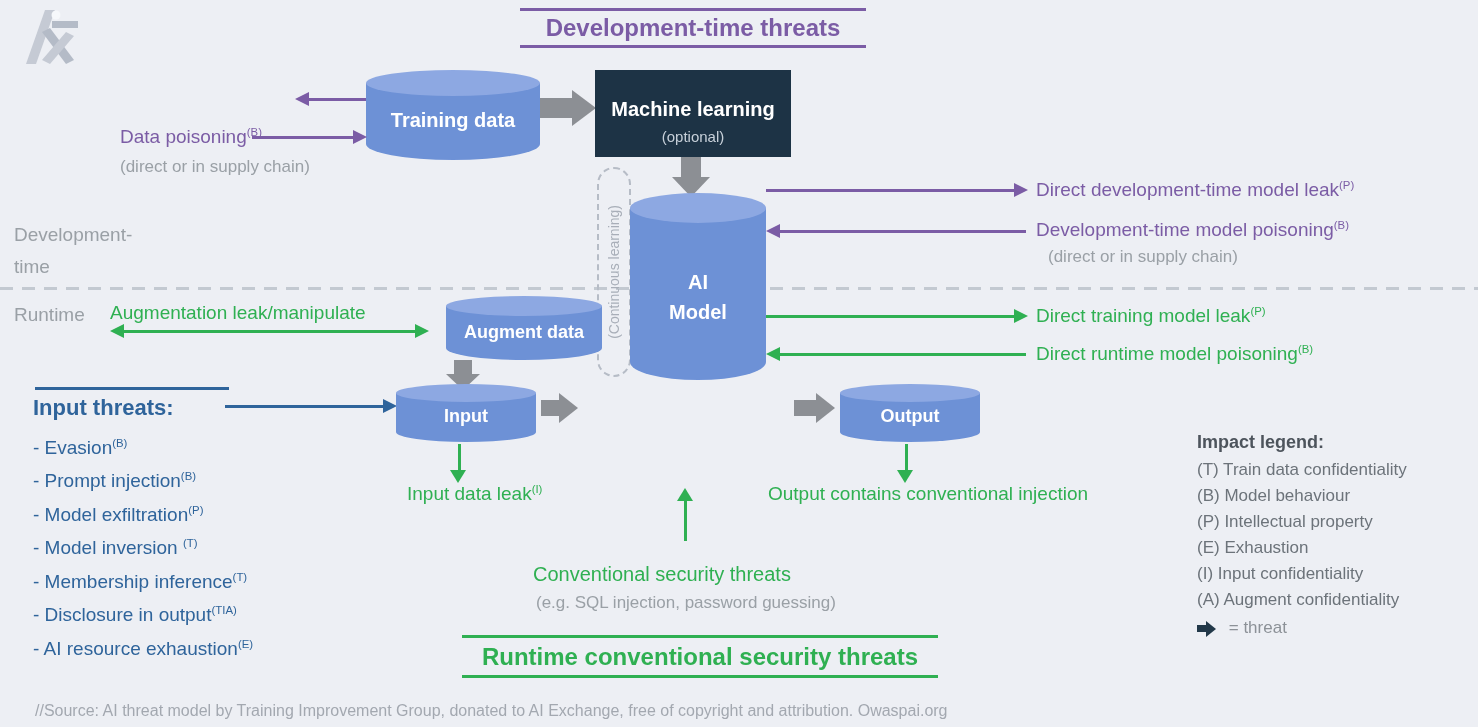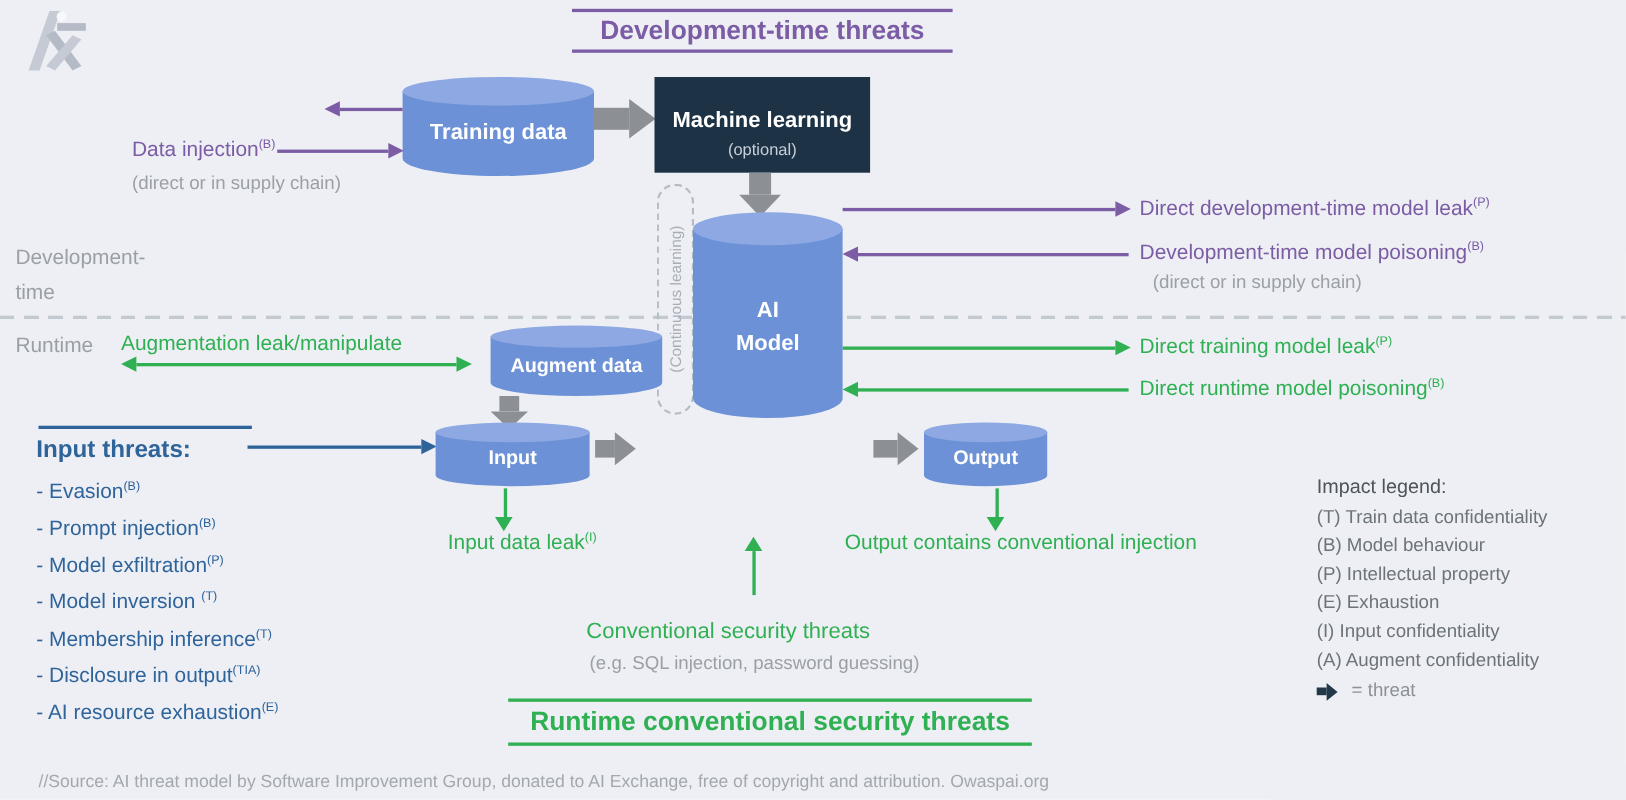--- a/index.html
+++ b/index.html
@@ -71,21 +71,21 @@
   </div>
 
   <div class="bar grayc" style="left:681px;top:157px;width:20px;height:20px"></div>
   <div class="btri-d grayc" style="left:672px;top:177px"></div>
 
   <div class="tri tri-l purplec" style="left:295px;top:92px"></div>
   <div class="ln purplec" style="left:309px;top:98px;width:57px"></div>
 
   <div class="ln purplec" style="left:252px;top:136px;width:101px"></div>
   <div class="tri tri-r purplec" style="left:353px;top:130px"></div>
-  <div class="t purplec" style="left:120px;top:126px;font-size:19px"><span>Data injection</span><sup>(B)</sup></div>
+  <div class="t purplec" style="left:120px;top:126px;font-size:19px"><span>Data poisoning</span><sup>(B)</sup></div>
   <div class="t graytx" style="left:120px;top:157px;font-size:17px">(direct or in supply chain)</div>
 
   <div class="t graytx pre" style="left:14px;top:219px;font-size:19px;line-height:32px">Development-
 time</div>
   <div class="abs" style="left:0;top:287px;width:1478px;height:3px;background:repeating-linear-gradient(90deg,#c3c9d1 0 13px,transparent 13px 22px)"></div>
   <div class="t graytx" style="left:14px;top:304px;font-size:19px">Runtime</div>
 
   <div class="pill" style="left:597px;top:167px;width:30px;height:206px">
     <span>(Continuous learning)</span>
   </div>
@@ -134,21 +134,21 @@
     <div class="cyl-top" style="height:18px"></div>
     <div class="cyl-label" style="font-size:18px;padding-top:7px">Input</div>
   </div>
 
   <div class="bar grayc" style="left:541px;top:400px;width:18px;height:16px;z-index:2"></div>
   <div class="btri-r-sm grayc" style="left:559px;top:393px;z-index:2"></div>
 
   <div class="bar grayc" style="left:794px;top:400px;width:22px;height:16px;z-index:2"></div>
   <div class="btri-r-sm grayc" style="left:816px;top:393px;z-index:2"></div>
 
-  <div class="cyl" style="left:840px;top:384px;width:112px;height:58px;z-index:2">
+  <div class="cyl" style="left:840px;top:384px;width:140px;height:58px;z-index:2">
     <div class="cyl-body" style="top:9px;border-radius:0 0 50% 50%/0 0 10px 10px"></div>
     <div class="cyl-top" style="height:18px"></div>
     <div class="cyl-label" style="font-size:18px;padding-top:7px">Output</div>
   </div>
 
   <div class="abs" style="left:35px;top:387px;width:194px;height:3px;background:#2f649b"></div>
   <div class="t bluec" style="left:33px;top:395px;font-size:22px;font-weight:bold">Input threats:</div>
   <div class="ln bluec" style="left:225px;top:405px;width:158px"></div>
   <div class="tri tri-r bluec" style="left:383px;top:399px"></div>
 
@@ -170,27 +170,27 @@
 
   <div class="tri tri-u greenc" style="left:677px;top:488px"></div>
   <div class="vln greenc" style="left:684px;top:501px;height:40px"></div>
   <div class="t greenc" style="left:533px;top:563px;font-size:20px">Conventional security threats</div>
   <div class="t graytx" style="left:536px;top:593px;font-size:17px">(e.g. SQL injection, password guessing)</div>
 
   <div class="abs" style="left:462px;top:635px;width:476px;height:3px;background:#2fb052"></div>
   <div class="abs greenc" style="left:458px;top:643px;width:484px;text-align:center;font-size:24px;font-weight:bold">Runtime conventional security threats</div>
   <div class="abs" style="left:462px;top:675px;width:476px;height:3px;background:#2fb052"></div>
 
-  <div class="t" style="left:1197px;top:432px;font-size:18px;font-weight:normal;color:#4d545c">Impact legend:</div>
+  <div class="t" style="left:1197px;top:432px;font-size:18px;font-weight:bold;color:#4d545c">Impact legend:</div>
   <div class="legend-item" style="left:1197px;top:460px">(T) Train data confidentiality</div>
   <div class="legend-item" style="left:1197px;top:486px">(B) Model behaviour</div>
   <div class="legend-item" style="left:1197px;top:512px">(P) Intellectual property</div>
   <div class="legend-item" style="left:1197px;top:538px">(E) Exhaustion</div>
   <div class="legend-item" style="left:1197px;top:564px">(I) Input confidentiality</div>
   <div class="legend-item" style="left:1197px;top:590px">(A) Augment confidentiality</div>
   <div class="legend-item" style="left:1197px;top:618px">
     <span class="minibar"></span><span class="minitri"></span>
     <span style="margin-left:8px;color:#8c9197">= threat</span>
   </div>
 
-  <div class="t" style="left:35px;top:702px;font-size:16px;color:#a3a8b0">//Source: AI threat model by Software Improvement Group, donated to AI Exchange, free of copyright and attribution. Owaspai.org</div>
+  <div class="t" style="left:35px;top:702px;font-size:16px;color:#a3a8b0">//Source: AI threat model by Training Improvement Group, donated to AI Exchange, free of copyright and attribution. Owaspai.org</div>
 
 </div>
 
 </body></html>

